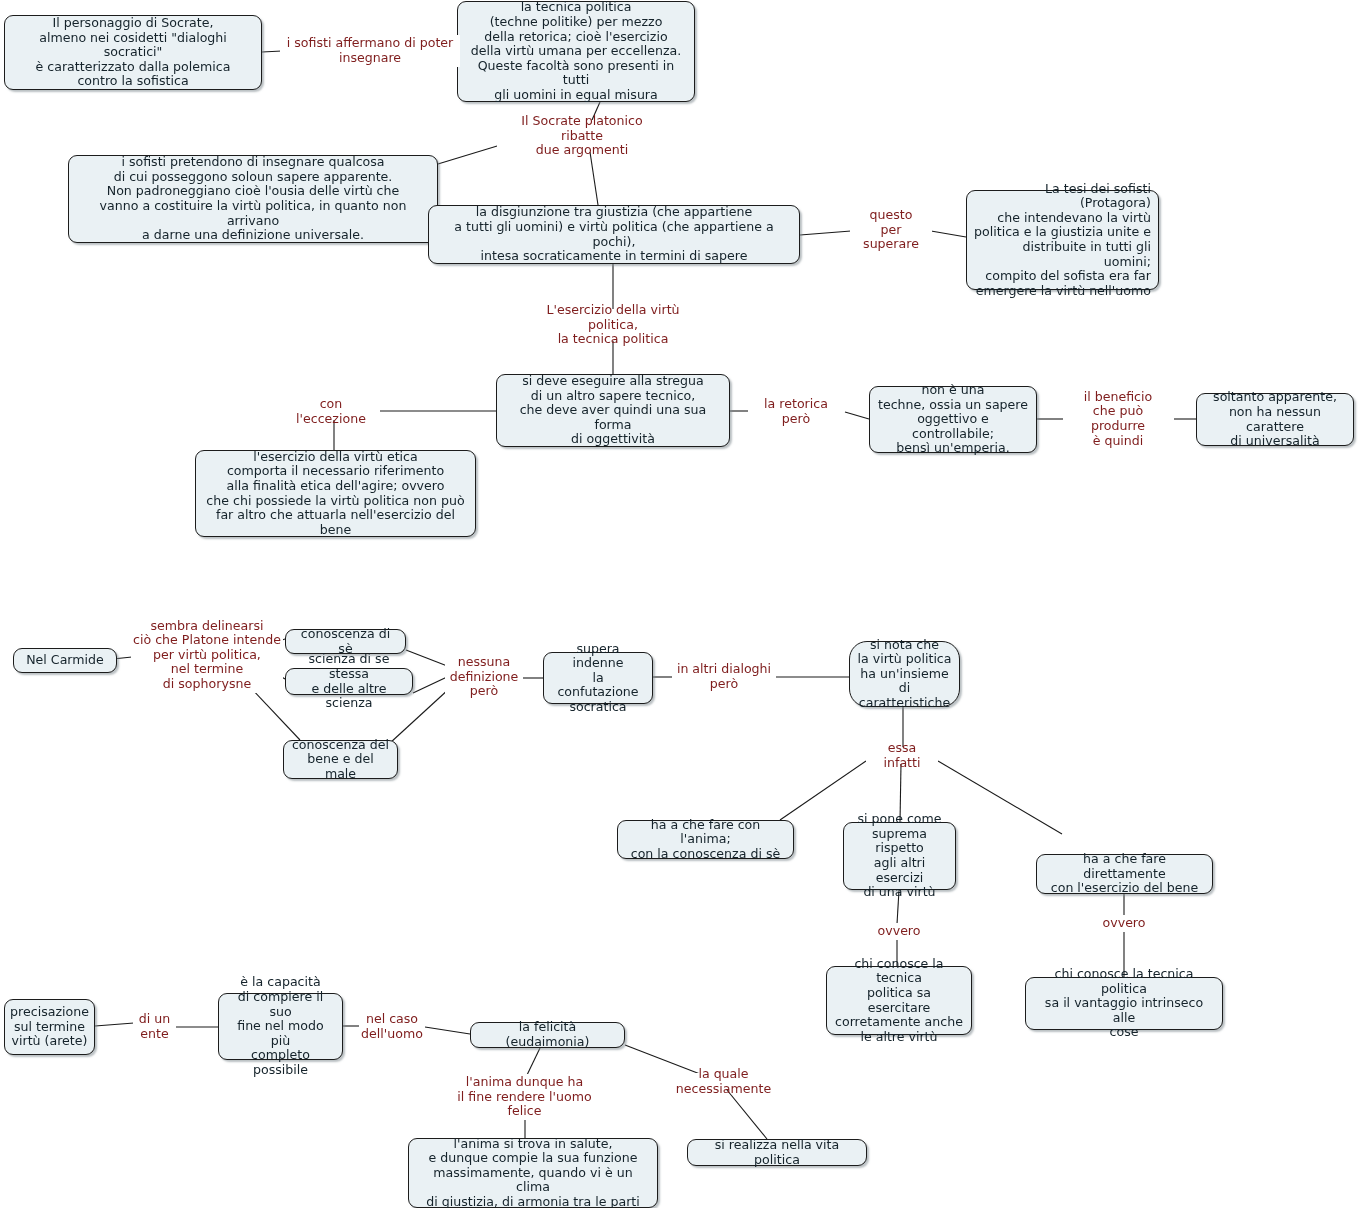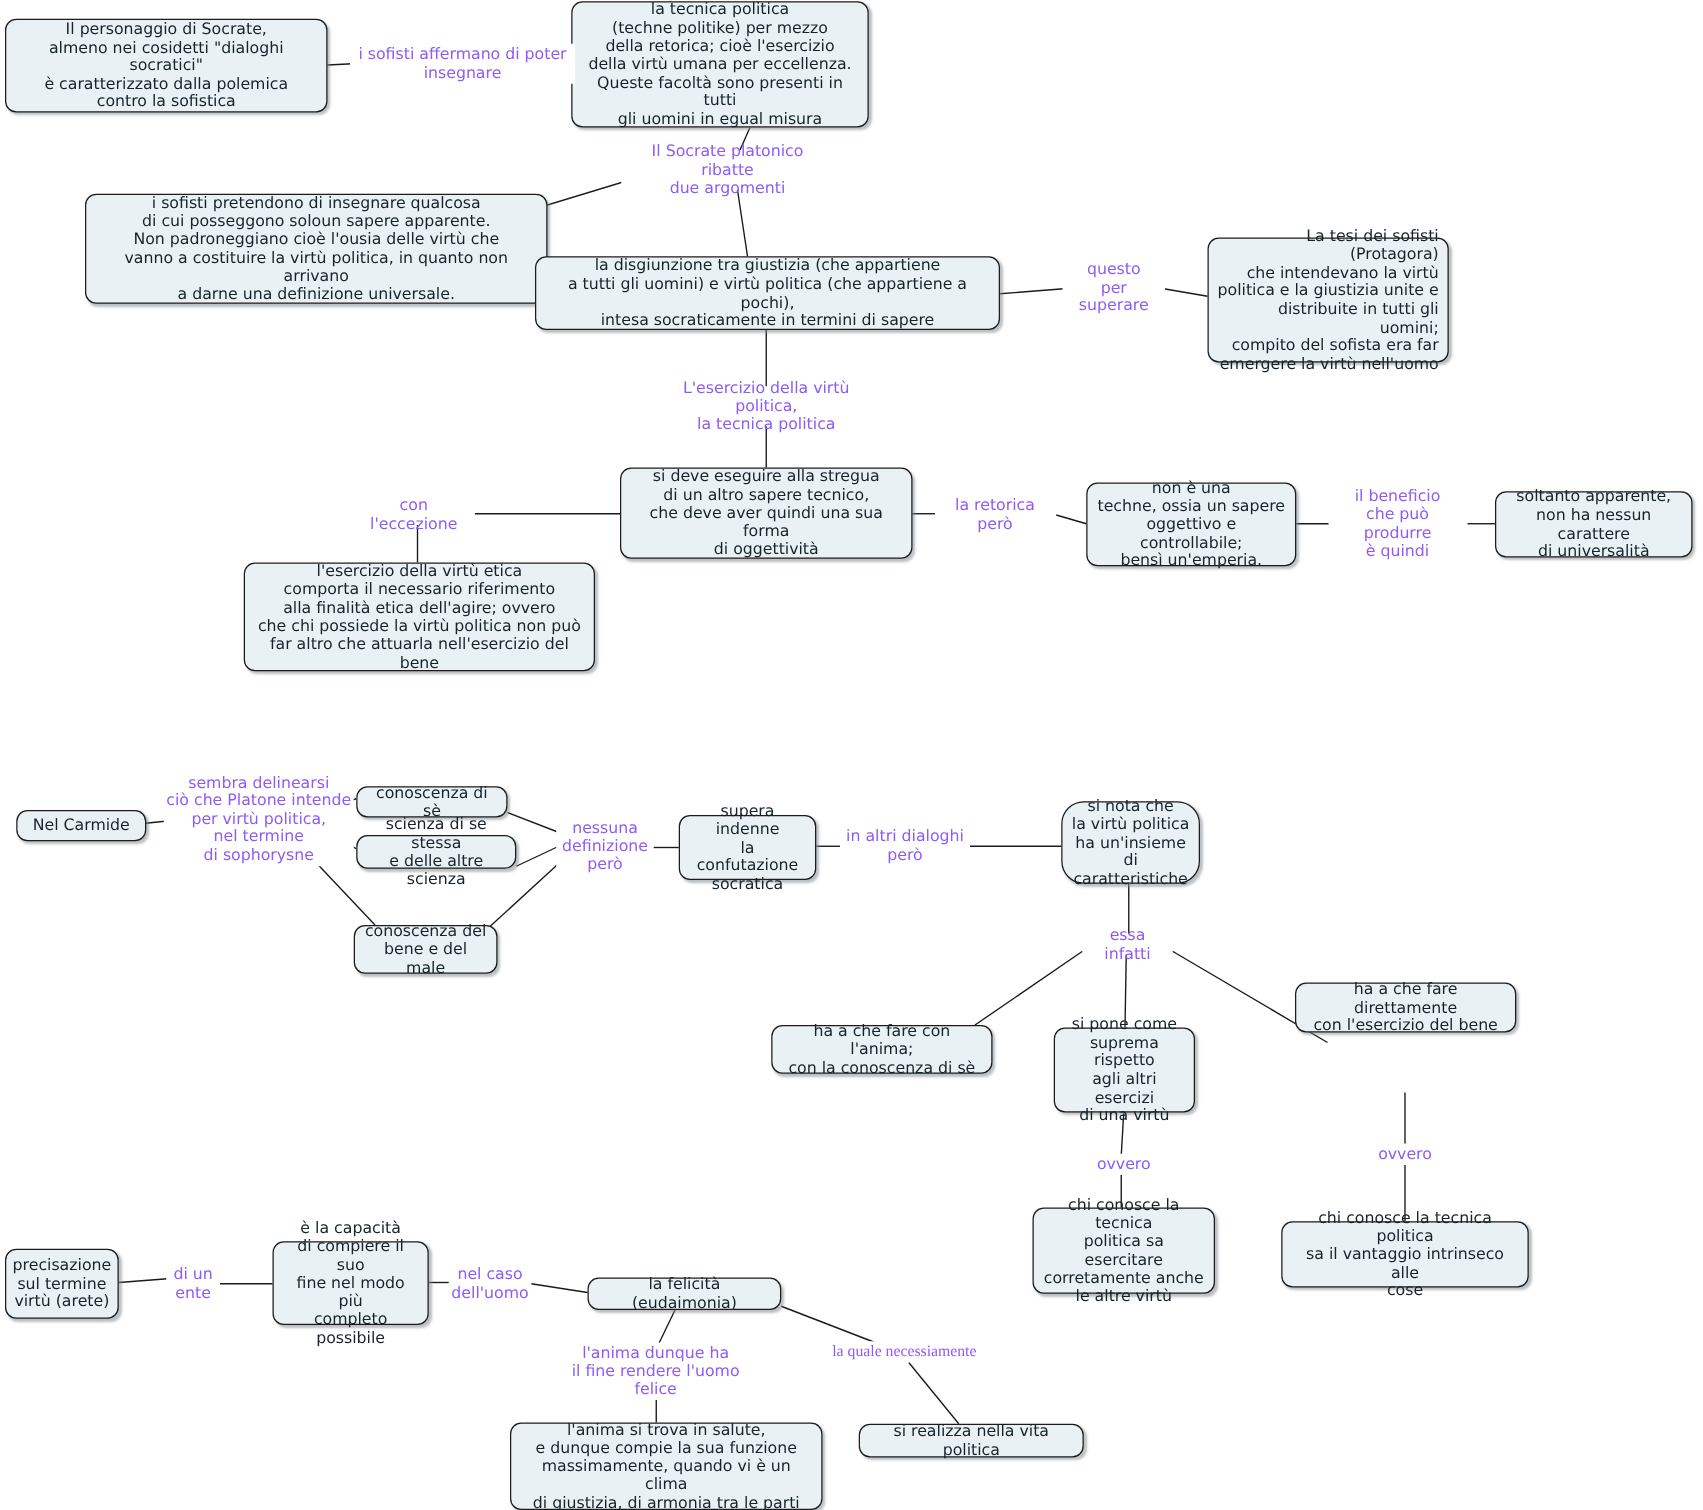--- a/index.html
+++ b/index.html
@@ -43,21 +43,21 @@
     padding: 3px 7px;
     white-space: pre-line;
     z-index: 3;
   }
   .link-label {
     position: absolute;
     box-sizing: border-box;
     text-align: center;
     font-size: 12.6px;
     line-height: 14.6px;
-    color: #8b5cf6;
+    color: #7f1d1d;
     background: #ffffff;
     white-space: pre-line;
     display: flex;
     align-items: center;
     justify-content: center;
     z-index: 4;
     padding: 0 2px;
   }
 </style>
 </head>
@@ -160,21 +160,21 @@
       <div class="node" style="left: 849px; top: 641px; width: 111px; height: 66px; border-radius: 18px;">si nota che
 la virtù politica
 ha un'insieme di
 caratteristiche</div>
       <div class="node" style="left: 617px; top: 820px; width: 177px; height: 39px;">ha a che fare con l'anima;
 con la conoscenza di sè</div>
       <div class="node" style="left: 843px; top: 822px; width: 113px; height: 68px;">si pone come
 suprema rispetto
 agli altri esercizi
 di una virtù</div>
-      <div class="node" style="left: 1036px; top: 786px; width: 177px; height: 40px;">ha a che fare direttamente
+      <div class="node" style="left: 1036px; top: 854px; width: 177px; height: 40px;">ha a che fare direttamente
 con l'esercizio del bene</div>
       <div class="node" style="left: 826px; top: 966px; width: 146px; height: 69px;">chi conosce la tecnica
 politica sa esercitare
 corretamente anche
 le altre virtù</div>
       <div class="node" style="left: 1025px; top: 977px; width: 198px; height: 53px;">chi conosce la tecnica politica
 sa il vantaggio intrinseco alle
 cose</div>
       <div class="node" style="left: 4px; top: 999px; width: 91px; height: 56px;">precisazione
 sul termine
@@ -217,15 +217,15 @@
       <div class="link-label" style="left: 866px; top: 747px; width: 72px; height: 17px;">essa infatti</div>
       <div class="link-label" style="left: 876px; top: 923px; width: 46px; height: 17px;">ovvero</div>
       <div class="link-label" style="left: 1101px; top: 915px; width: 46px; height: 17px;">ovvero</div>
       <div class="link-label" style="left: 133px; top: 1011px; width: 43px; height: 32px;">di un
 ente</div>
       <div class="link-label" style="left: 359px; top: 1011px; width: 66px; height: 32px;">nel caso
 dell'uomo</div>
       <div class="link-label" style="left: 455px; top: 1074px; width: 139px; height: 46px;">l'anima dunque ha
 il fine rendere l'uomo
 felice</div>
-      <div class="link-label" style="left: 650px; top: 1073px; width: 147px; height: 17px; font-family: Liberation Serif, serif;">la quale necessiamente</div>
+      <div class="link-label" style="left: 650px; top: 1073px; width: 147px; height: 17px;">la quale necessiamente</div>
     </div>
 </div>
 
 </body></html>

